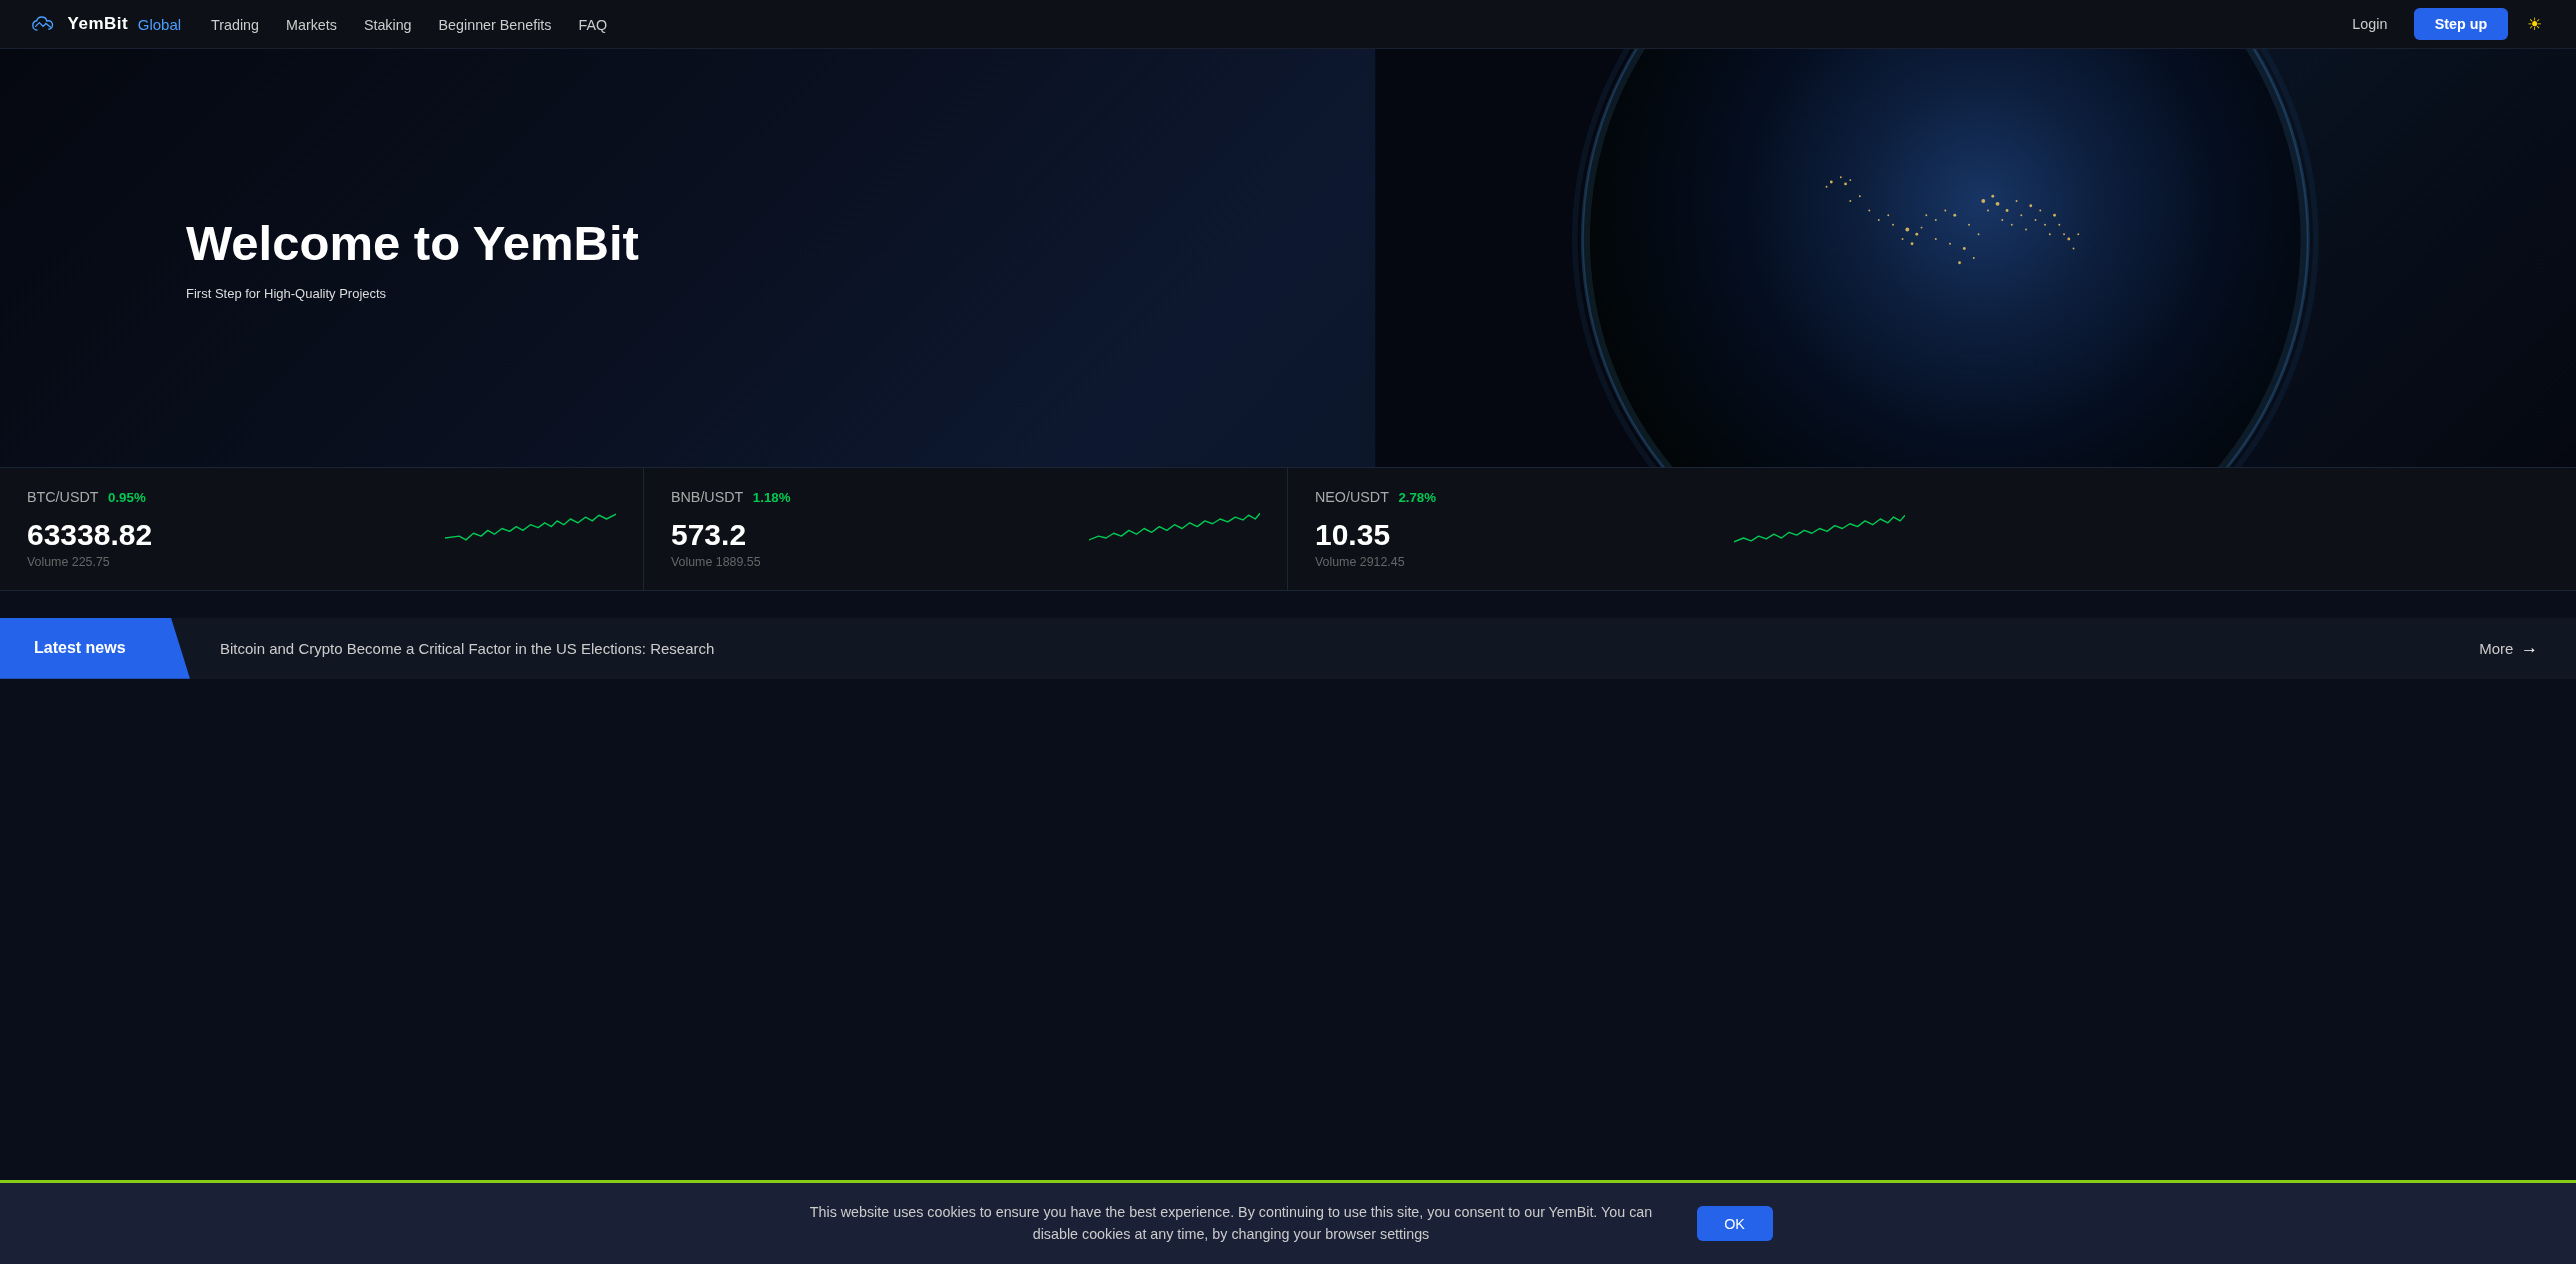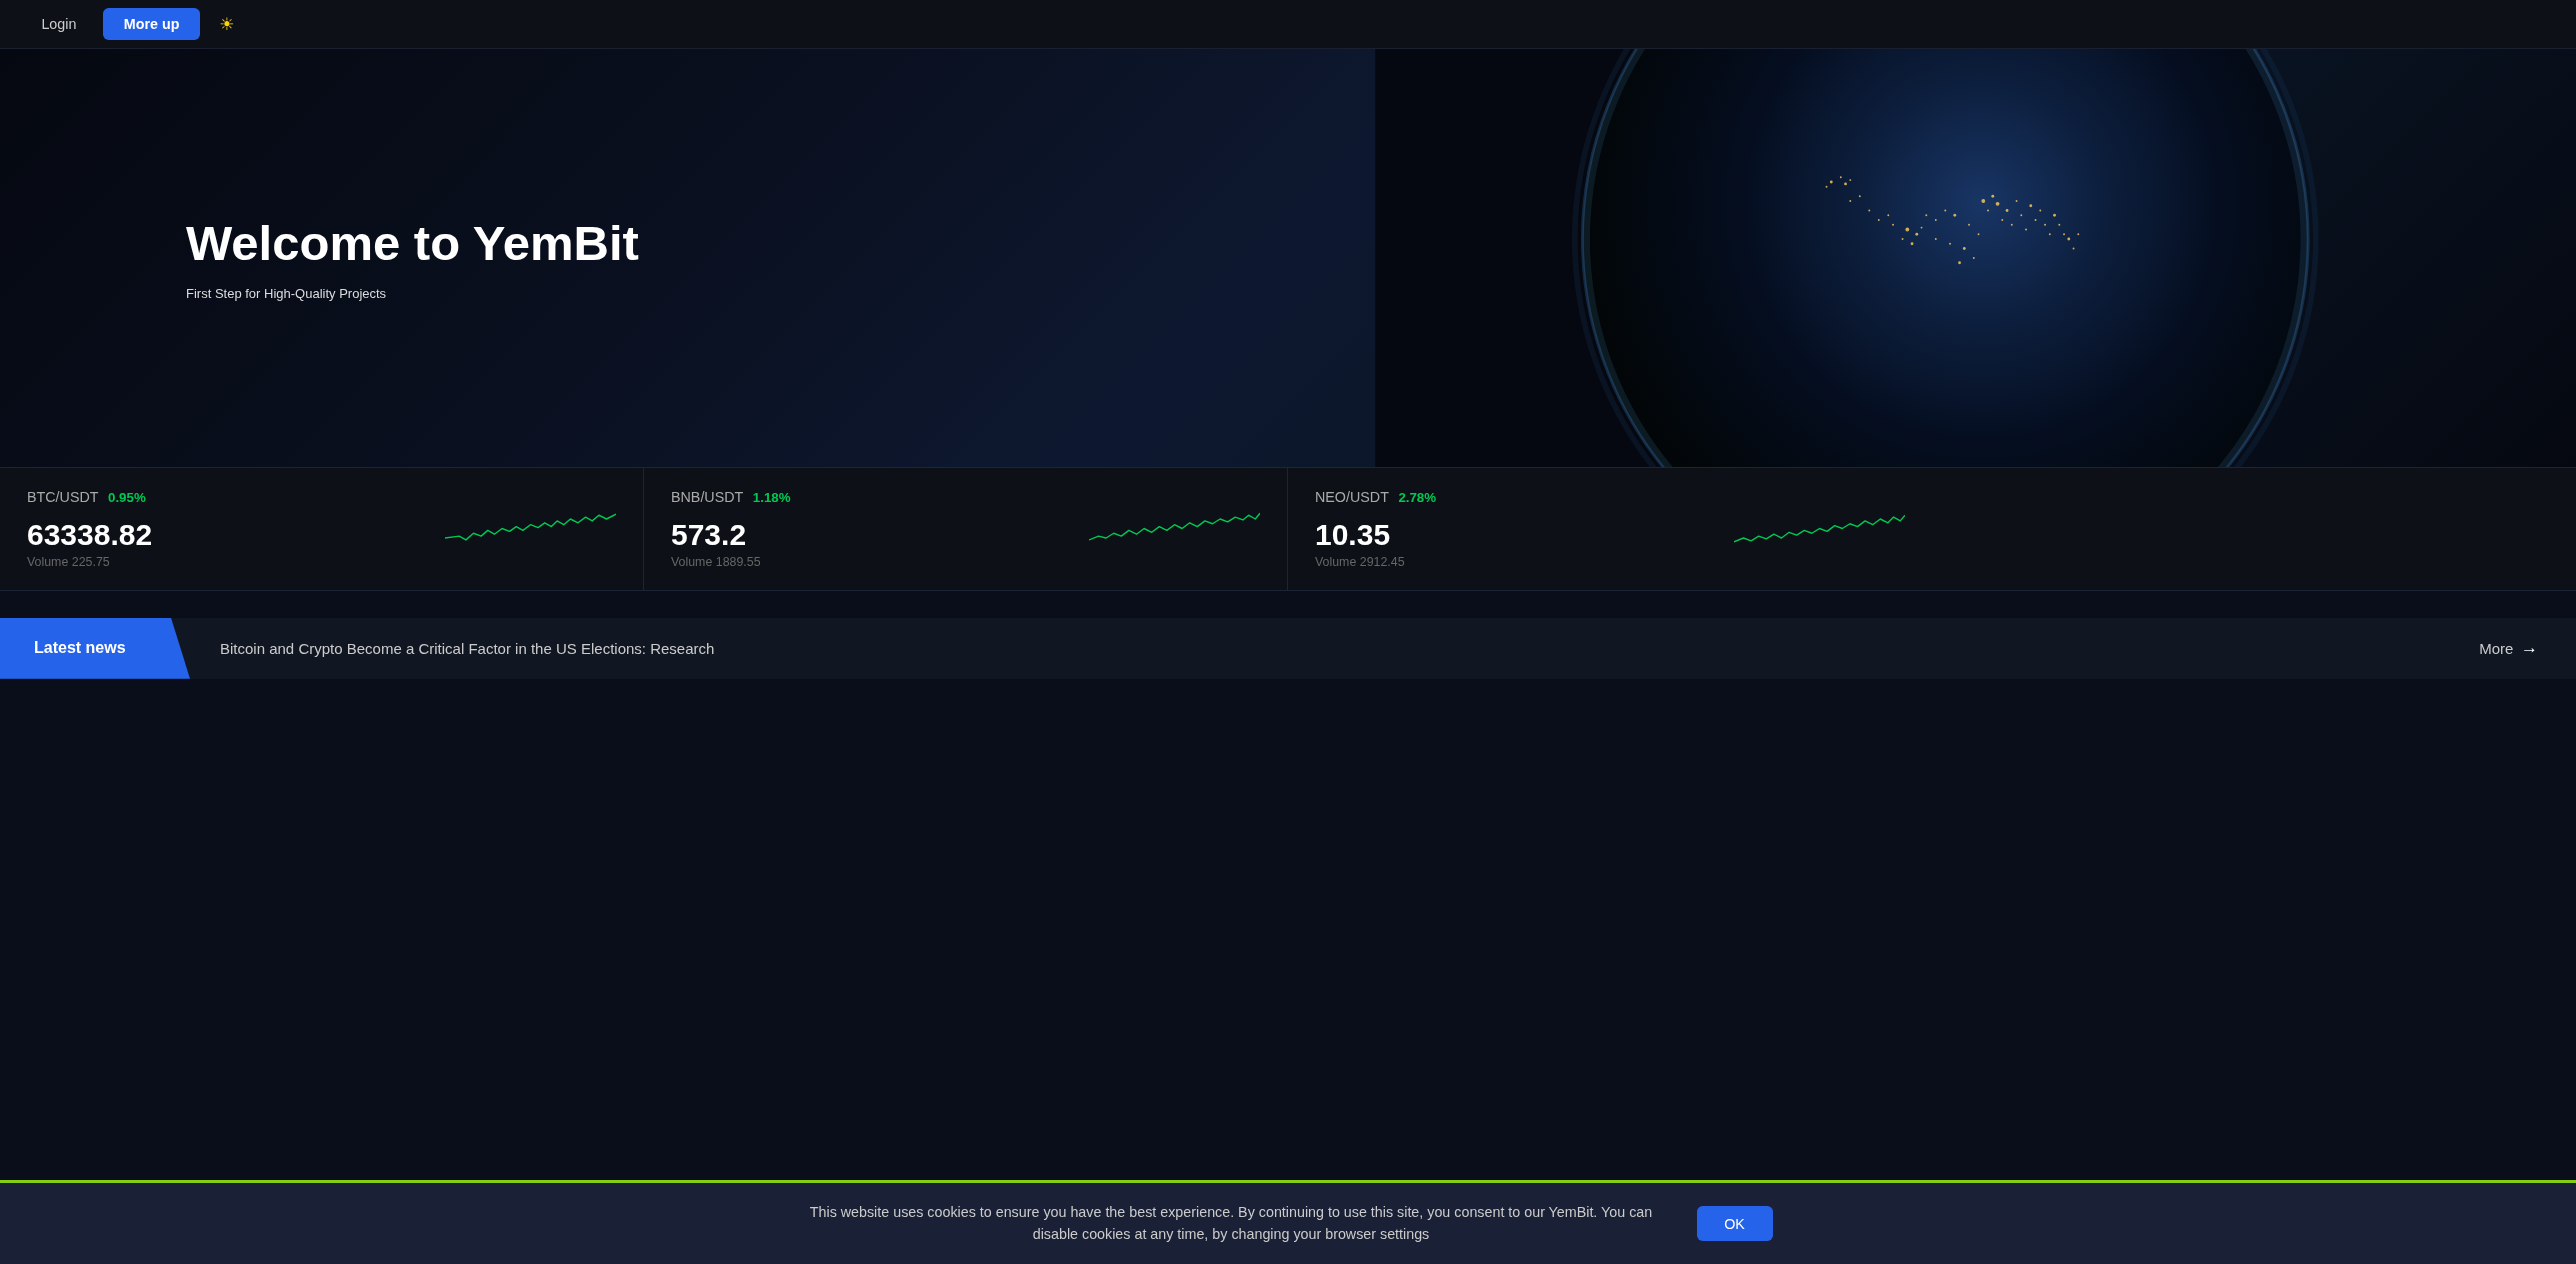--- a/index.html
+++ b/index.html
@@ -257,23 +257,41 @@
       white-space: nowrap;
       min-width: 76px;
     }
 
     
   </style>
 </head>
 <body>
 
 <nav class="navbar">
+  <div class="nav-left">
+    <div class="logo">
+
+      <svg class="logo-icon" viewBox="0 0 32 24" fill="none" xmlns="http://www.w3.org/2000/svg">
+        <path d="M8 18C5.2 18 3 15.8 3 13C3 10.5 4.8 8.4 7.2 8C7.8 5.7 9.9 4 12.5 4C15.2 4 17.4 5.8 17.9 8.2C18.4 8.1 18.9 8 19.5 8C22 8 24 10 24 12.5C24 15 22 17 19.5 17" stroke="#4a9eff" stroke-width="1.5" fill="none"></path>
+        <path d="M6 14L10 10L14 14L17 11L22 15" stroke="#4a9eff" stroke-width="1.5" fill="none" stroke-linecap="round"></path>
+      </svg>
+      <span class="logo-text-yem">YemBit</span>
+      <span class="logo-text-global"> Global</span>
+    </div>
+    <ul class="nav-links">
+      <li><a href="#">Trading</a></li>
+      <li><a href="#">Markets</a></li>
+      <li><a href="#">Staking</a></li>
+      <li><a href="#">Beginner Benefits</a></li>
+      <li><a href="#">FAQ</a></li>
+    </ul>
+  </div>
   <div class="nav-right">
     <button class="btn-login">Login</button>
-    <button class="btn-signup">More up</button>
+    <button class="btn-signup">Step up</button>
     <button class="theme-toggle">
       <span>☀</span>
     </button>
   </div>
 </nav>
 
 <section class="hero">
 
   <div class="hero-globe">
     <svg class="globe-svg" viewBox="0 0 900 440" xmlns="http://www.w3.org/2000/svg">

